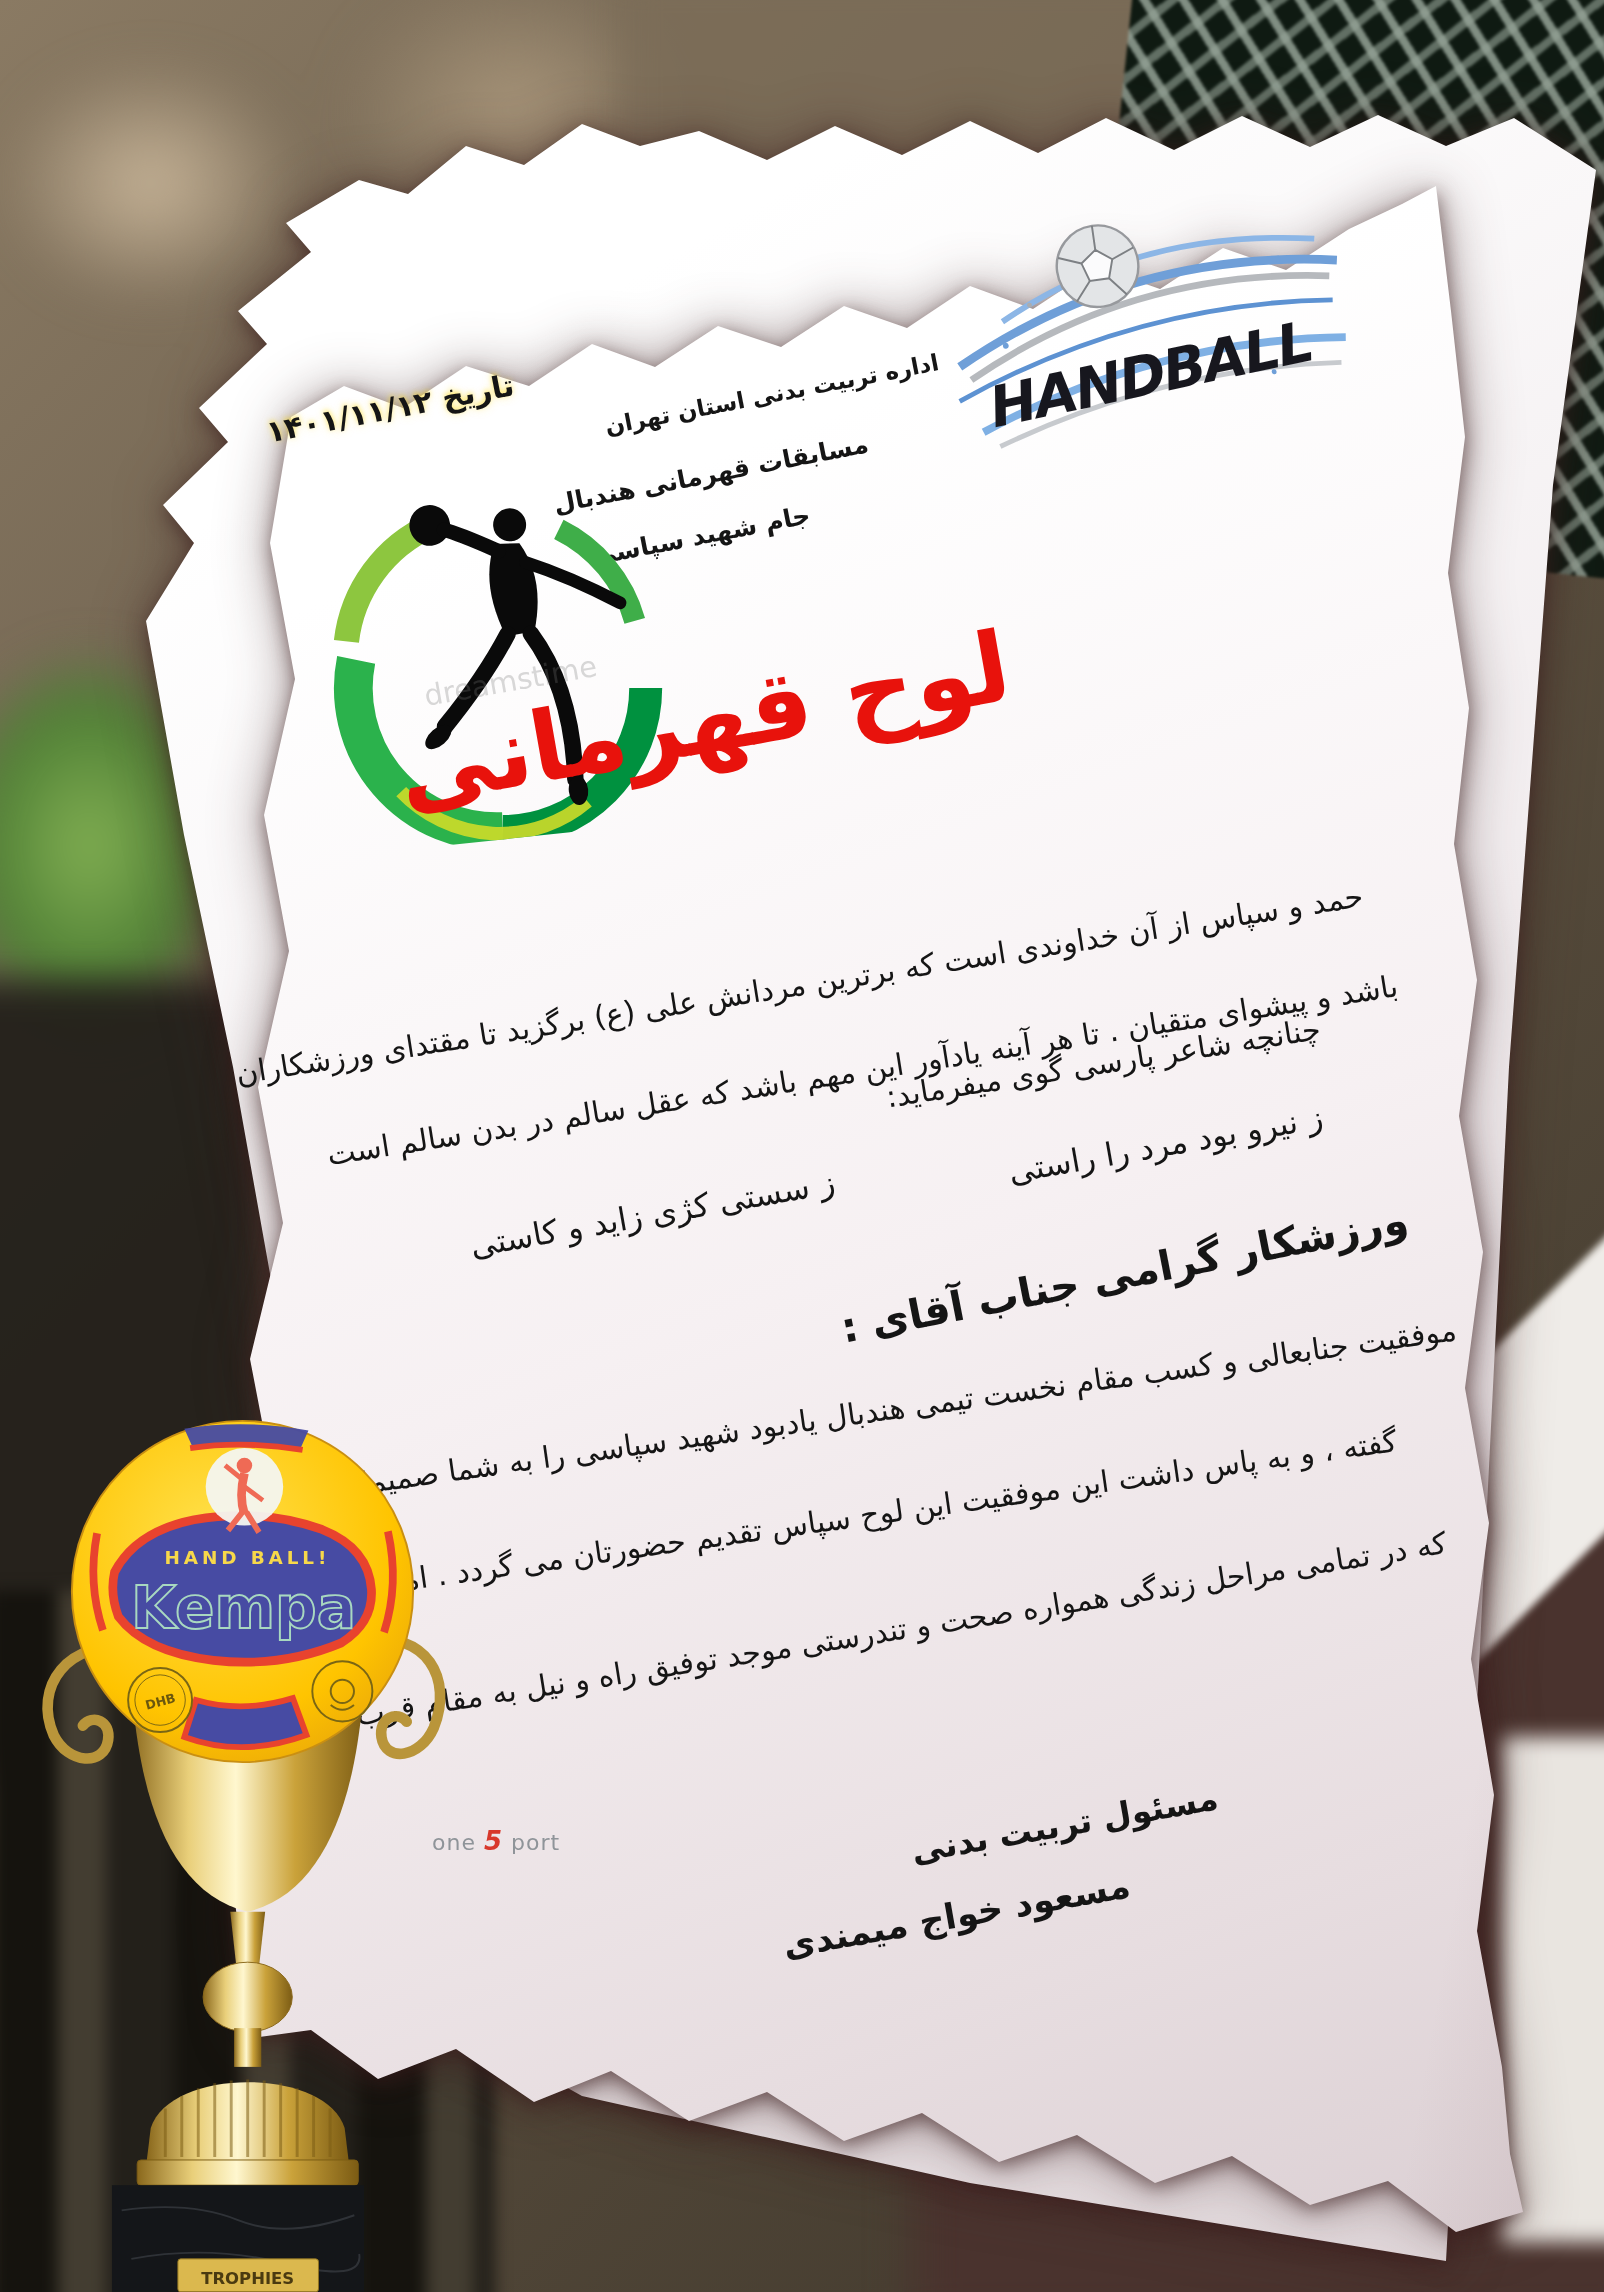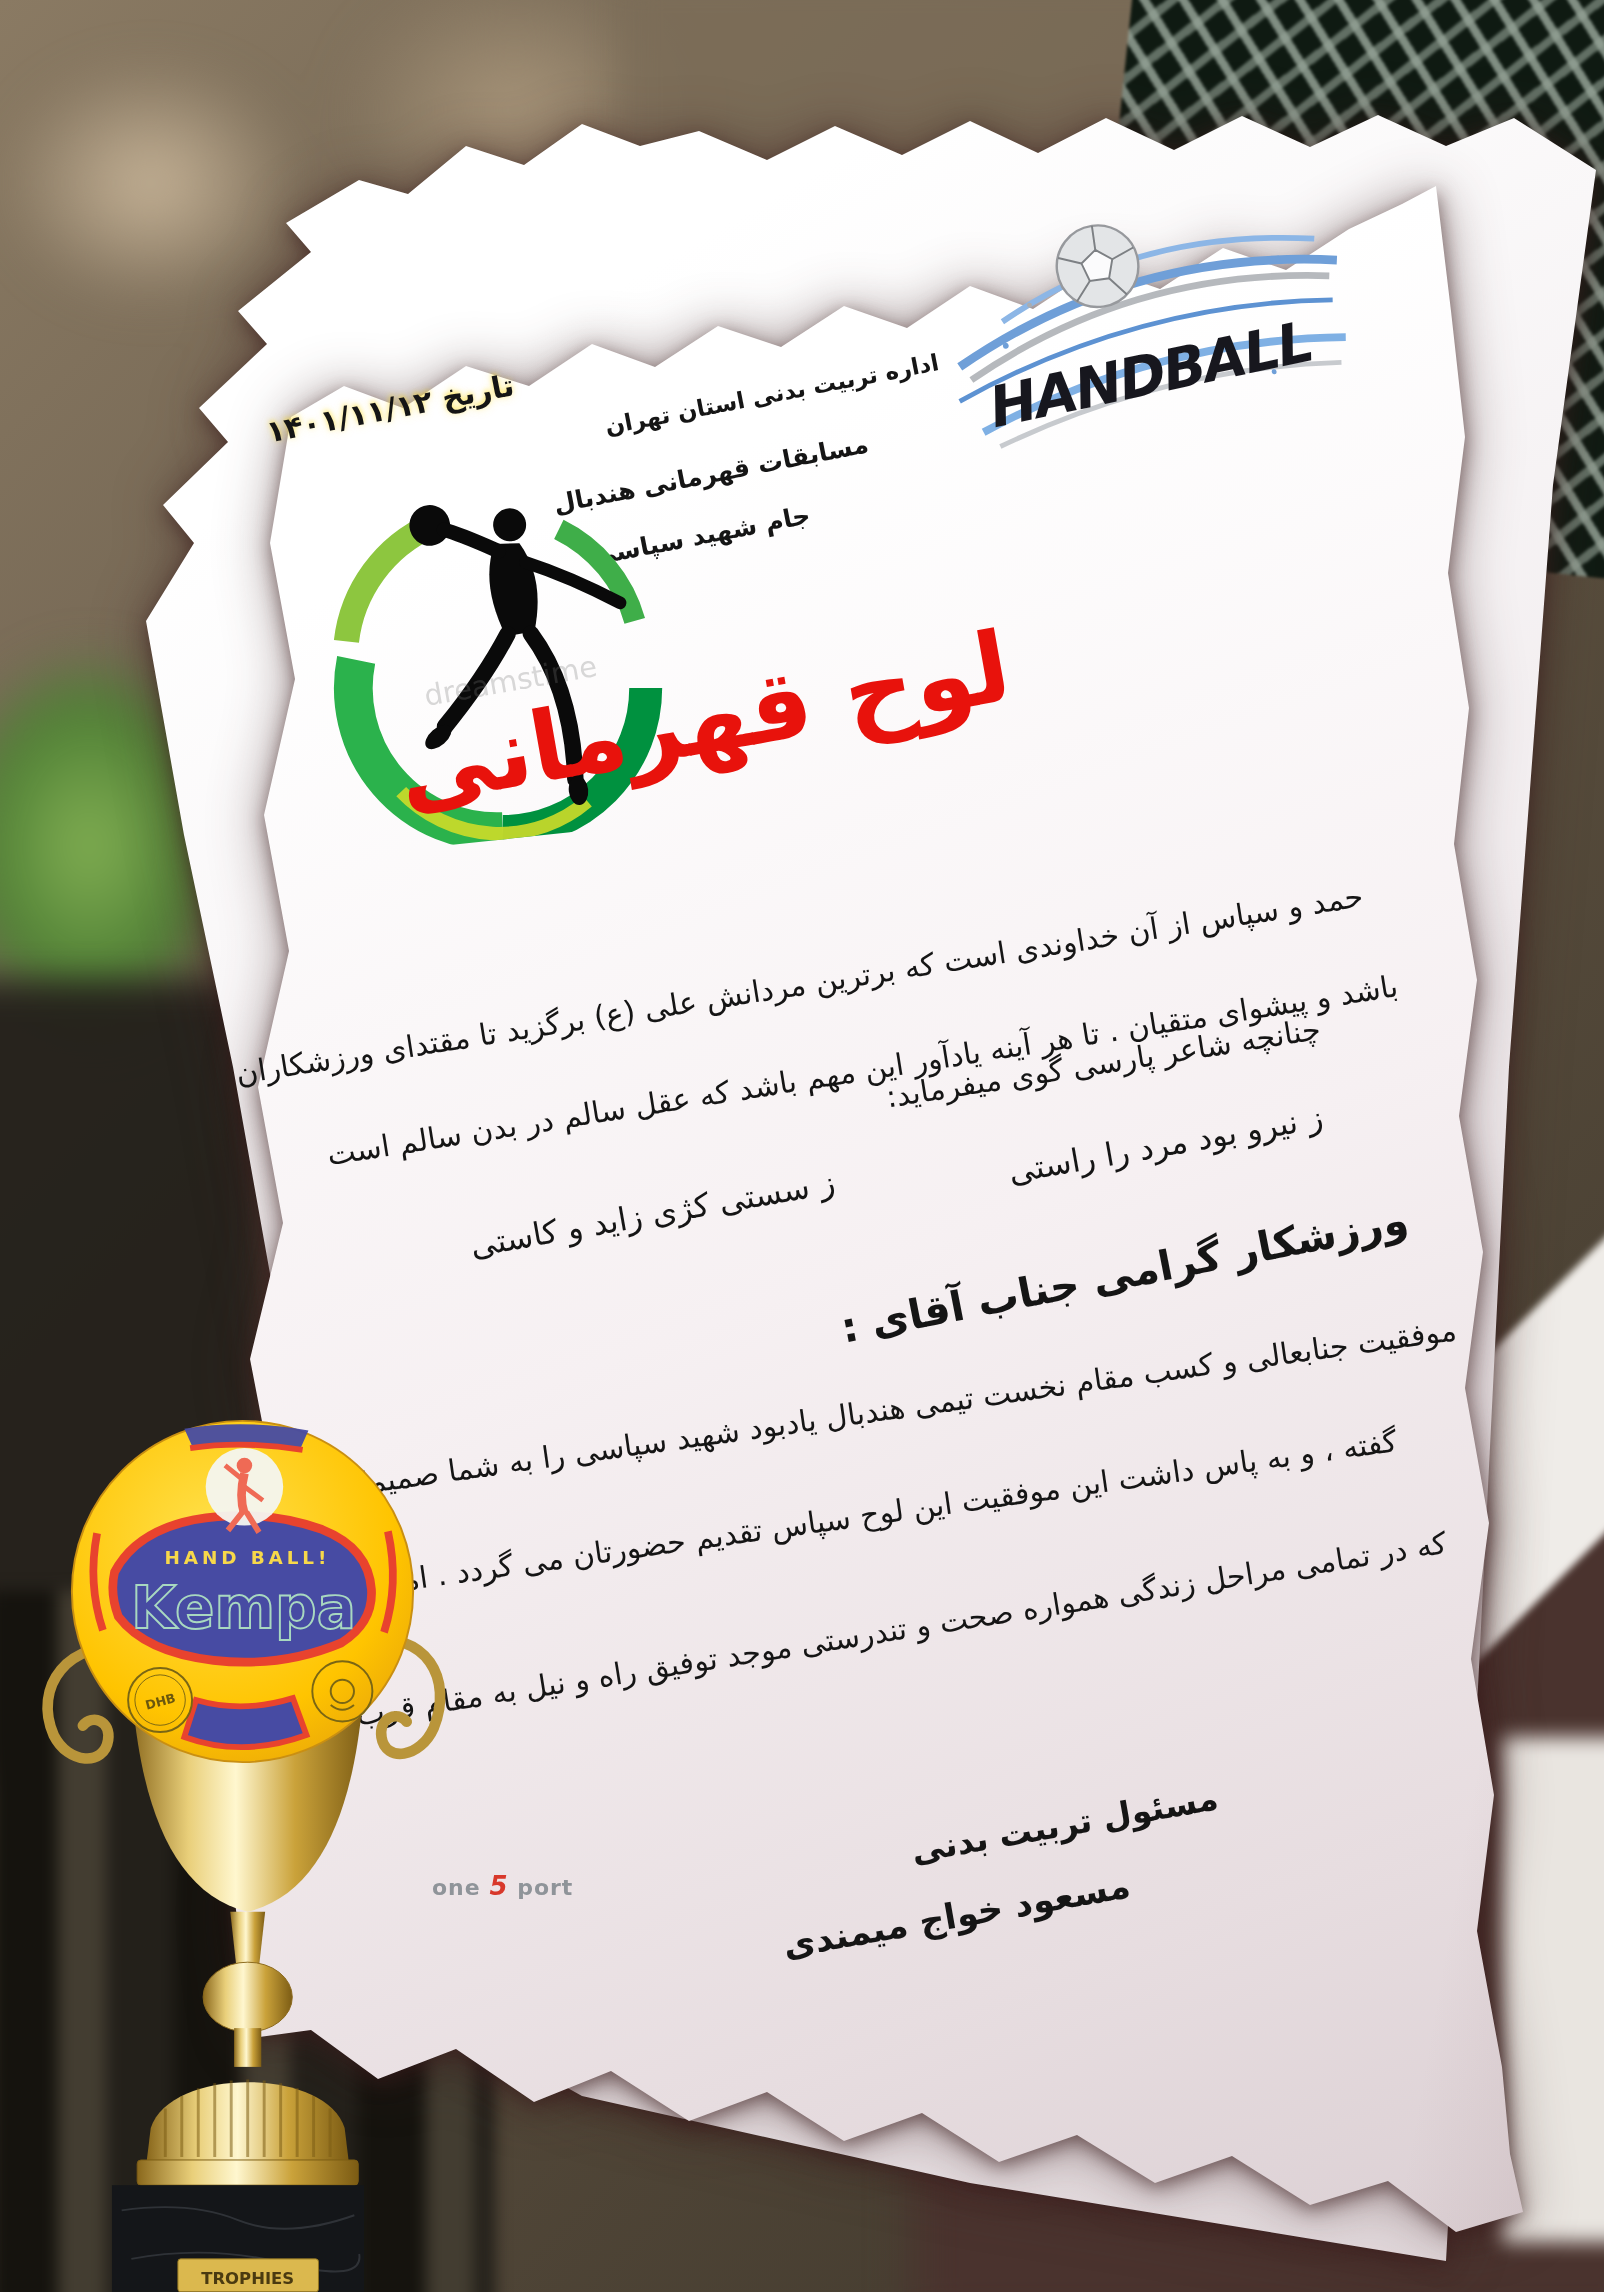--- a/index.html
+++ b/index.html
@@ -212,20 +212,20 @@
       <circle r="26" fill="none" stroke="#7a6614" stroke-width="1"></circle>
       <text y="6" text-anchor="middle" font-family="DejaVu Sans, sans-serif" font-size="13" font-weight="bold" fill="#6b570e" transform="rotate(-15)">DHB</text>
     </g>
     <g transform="translate(283,283)">
       <circle r="31" fill="none" stroke="#7a6614" stroke-width="2"></circle>
       <circle r="12" fill="none" stroke="#7a6614" stroke-width="2"></circle>
       <path d="M -12 14 Q 0 24 12 14" stroke="#7a6614" stroke-width="2" fill="none"></path>
     </g>
   </svg>
 
-  <div class="wm" style="left:432px;top:1871px;font-weight:bold;">
+  <div class="wm" style="left:432px;top:1826px;">
     <span>one</span>
     <b>5</b>
     <span>port</span>
   </div>
 
 </div>
 
 
 </body></html>

